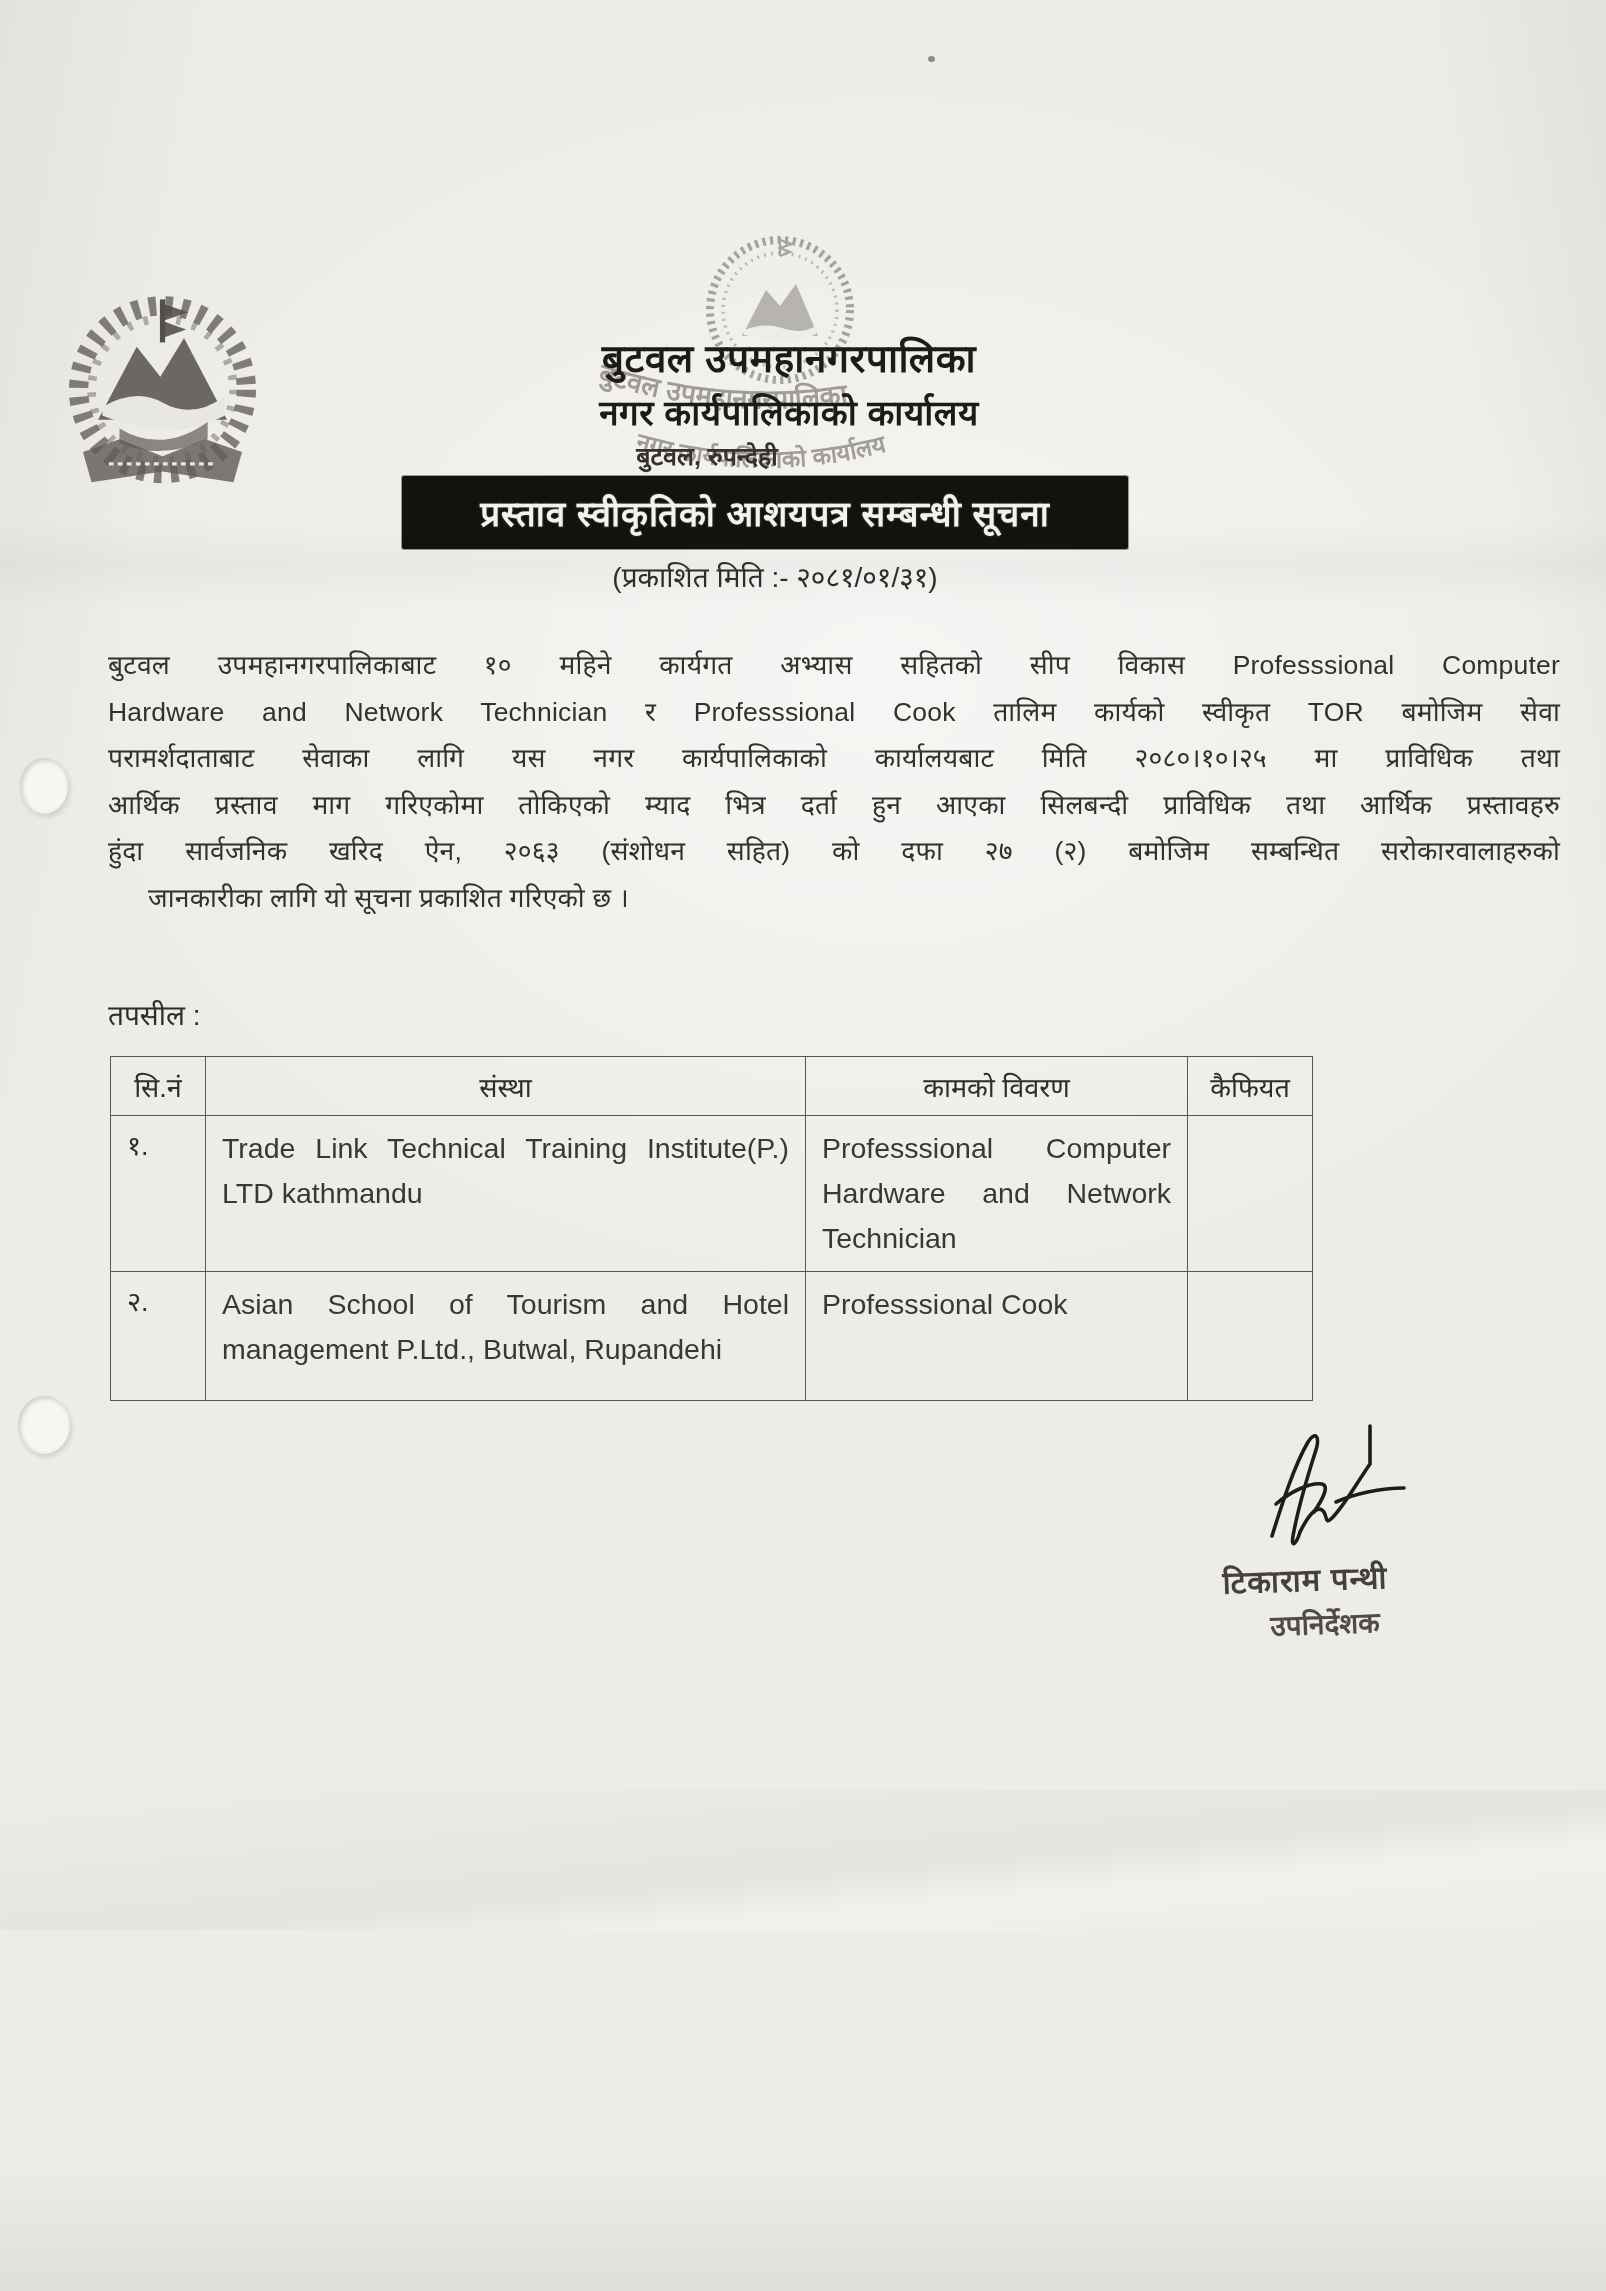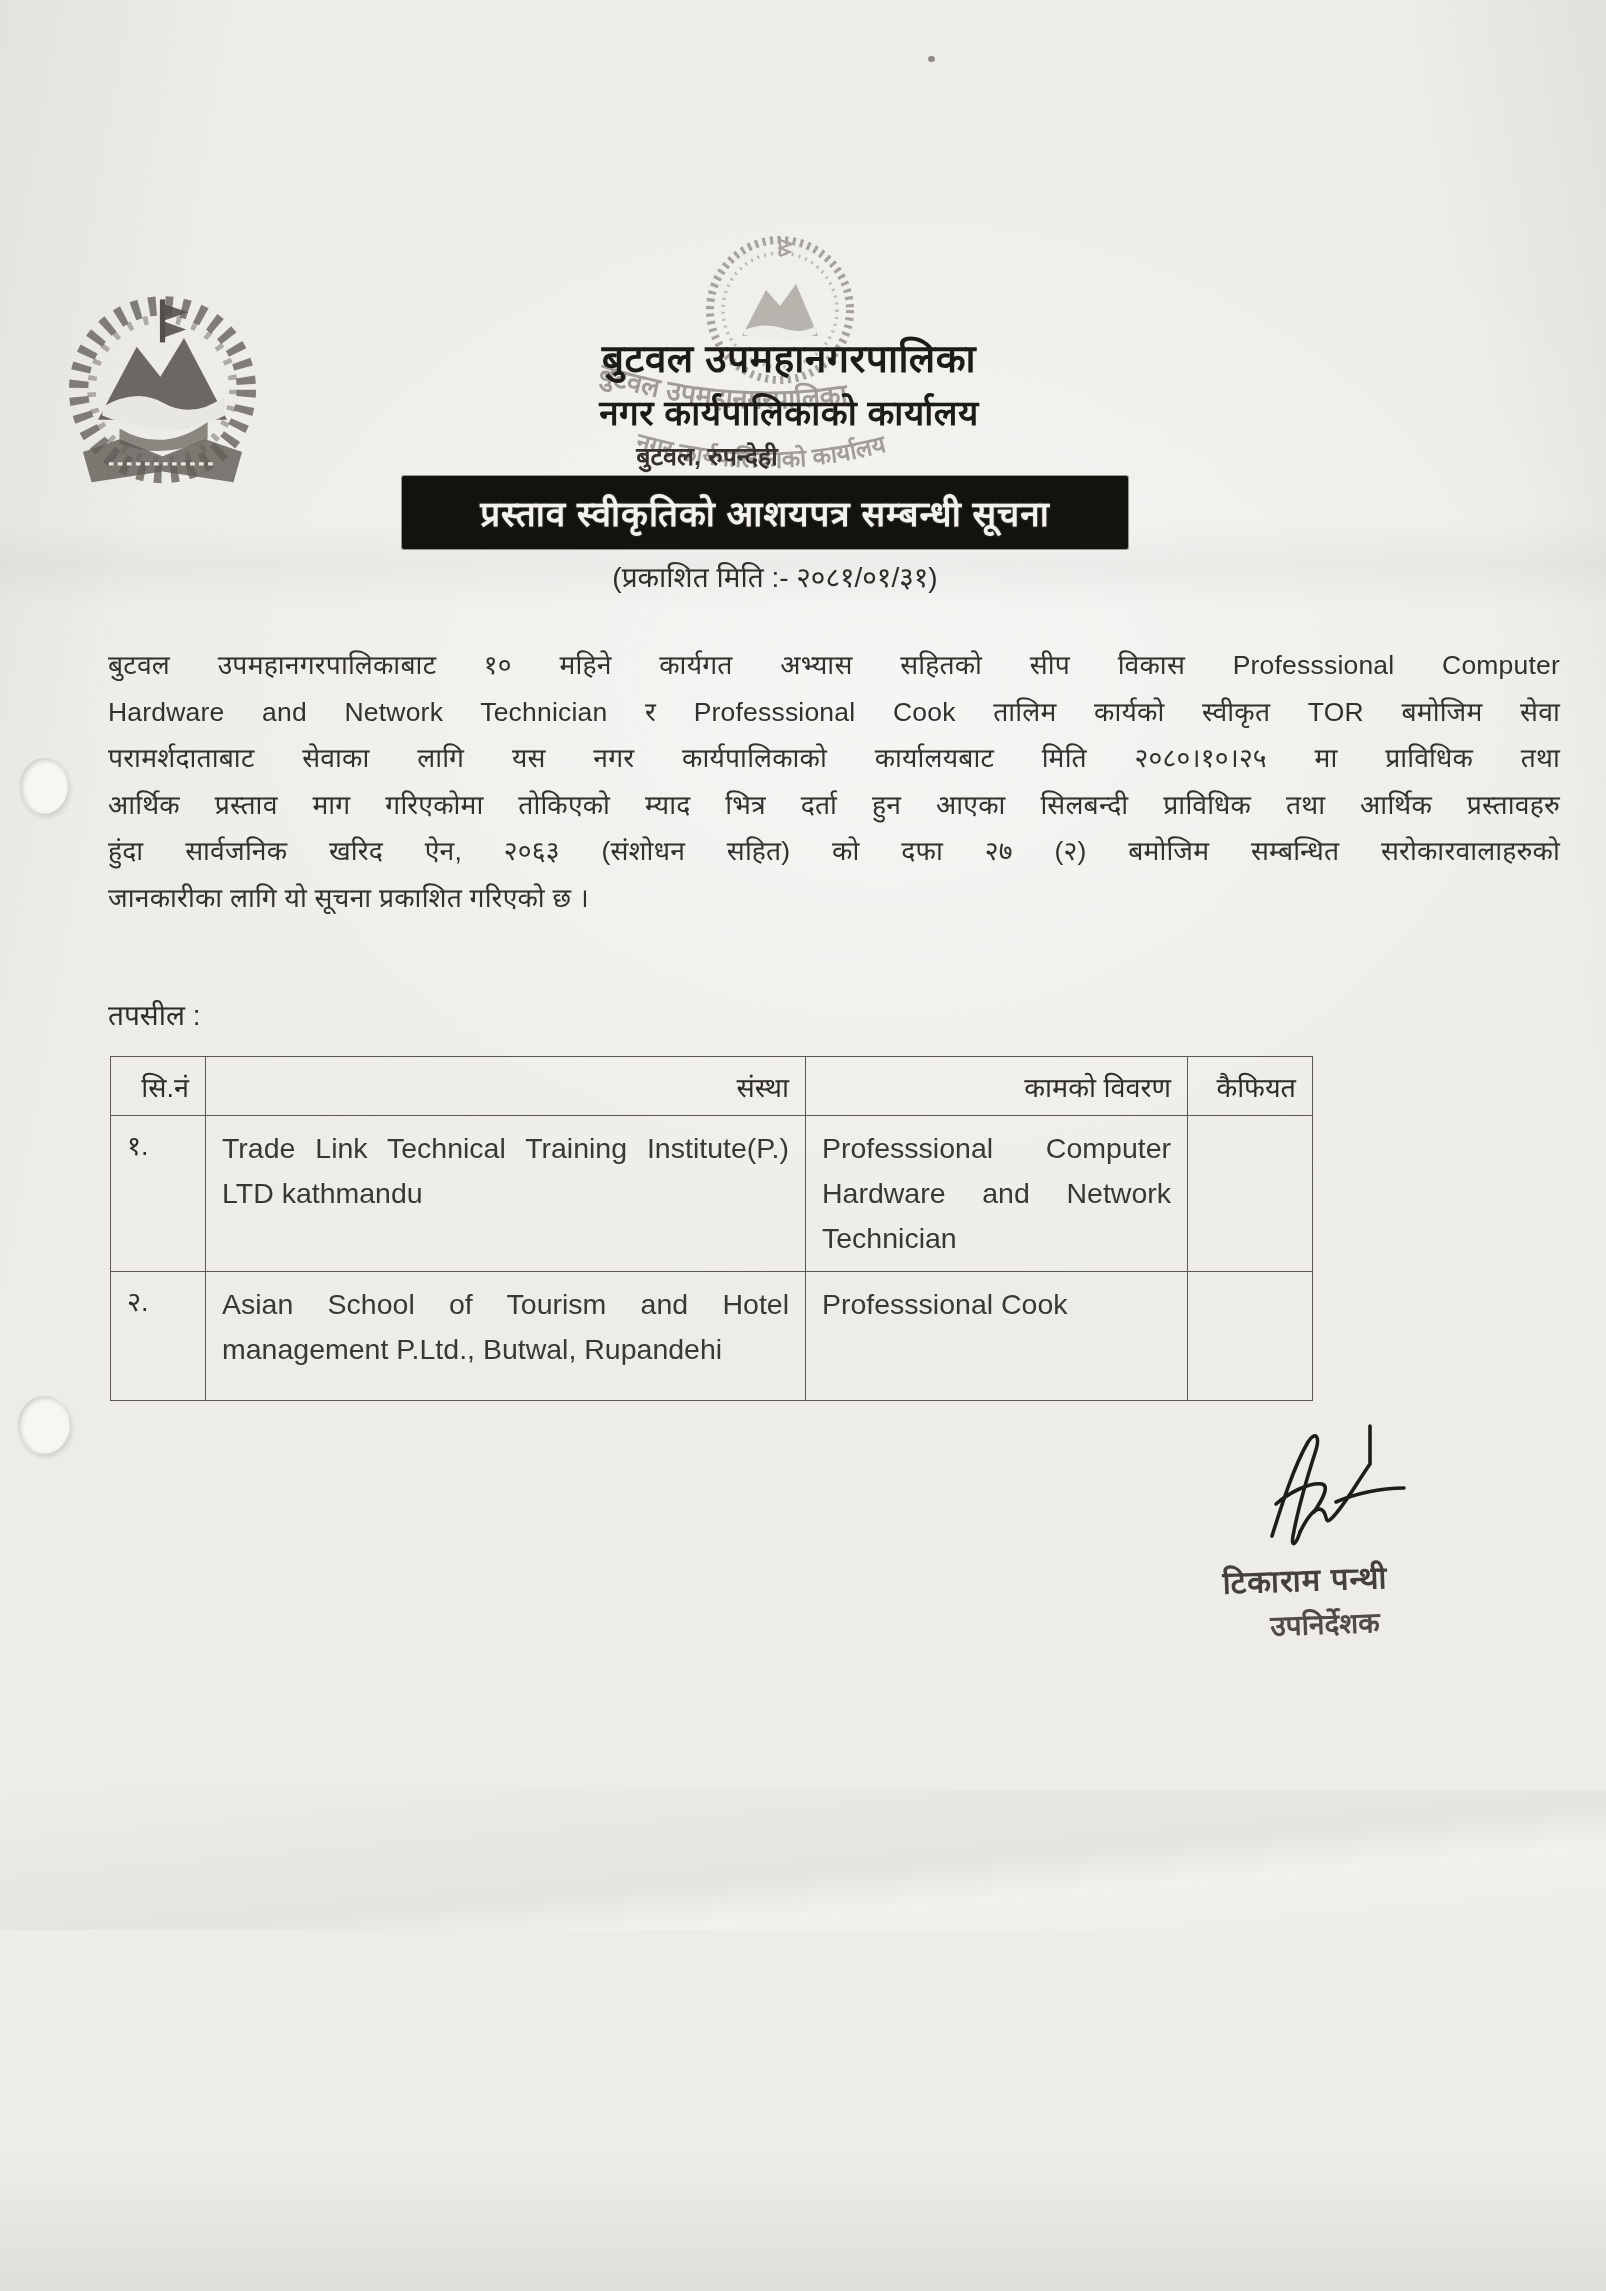--- a/index.html
+++ b/index.html
@@ -40,29 +40,29 @@
     box-shadow:0 0 0 1px rgba(20,18,15,.4);}
   .title-bar span{color:#f4f2ee;font-size:35px;font-weight:700;letter-spacing:1px;
     text-shadow:0 0 2px rgba(244,242,238,.4);}
 
   .date-line{position:absolute;left:0;right:0;top:557px;text-align:center;z-index:2;
     font-size:28px;color:#2f2d29;transform:translateX(-28px);}
 
   .bodytext{position:absolute;left:108px;top:642px;width:1452px;z-index:2;}
   .bodyline{height:46.5px;line-height:46.5px;font-size:26.5px;color:#33312d;
     text-align:justify;text-align-last:justify;text-justify:inter-word;letter-spacing:.2px;white-space:nowrap;}
-  .bodyline.last{text-align-last:left;}
+  .bodyline.last{text-align-last:left;margin-left:40px;}
 
   .tapasil{position:absolute;left:108px;top:995px;font-size:28px;color:#2f2d29;z-index:2;}
 
   table.detail{position:absolute;left:110px;top:1056px;z-index:2;border-collapse:collapse;
     table-layout:fixed;width:1202px;}
   table.detail th, table.detail td{border:1.6px solid #5a5751;vertical-align:top;
     padding:10px 16px;background:transparent;}
-  table.detail th{font-size:27px;font-weight:500;text-align:right;color:#2f2d29;
+  table.detail th{font-size:27px;font-weight:500;text-align:center;color:#2f2d29;
     height:38px;vertical-align:middle;}
   td.sn{font-size:27px;color:#2f2d29;padding-top:16px;}
   td.en{font-size:28.5px;color:#3a3834;line-height:1.58;text-align:justify;text-justify:inter-word;padding-top:14px;}
   tr.r1 td{height:128px;}
   tr.r2 td{height:108px;}
 
   .signature{position:absolute;left:1218px;top:1408px;width:200px;height:165px;z-index:2;}
   .sig-name{position:absolute;left:1140px;top:1558px;width:330px;text-align:center;z-index:2;
     font-size:31px;font-weight:700;color:#44403a;transform:rotate(-2deg);letter-spacing:1px;}
   .sig-title{position:absolute;left:1160px;top:1604px;width:330px;text-align:center;z-index:2;

